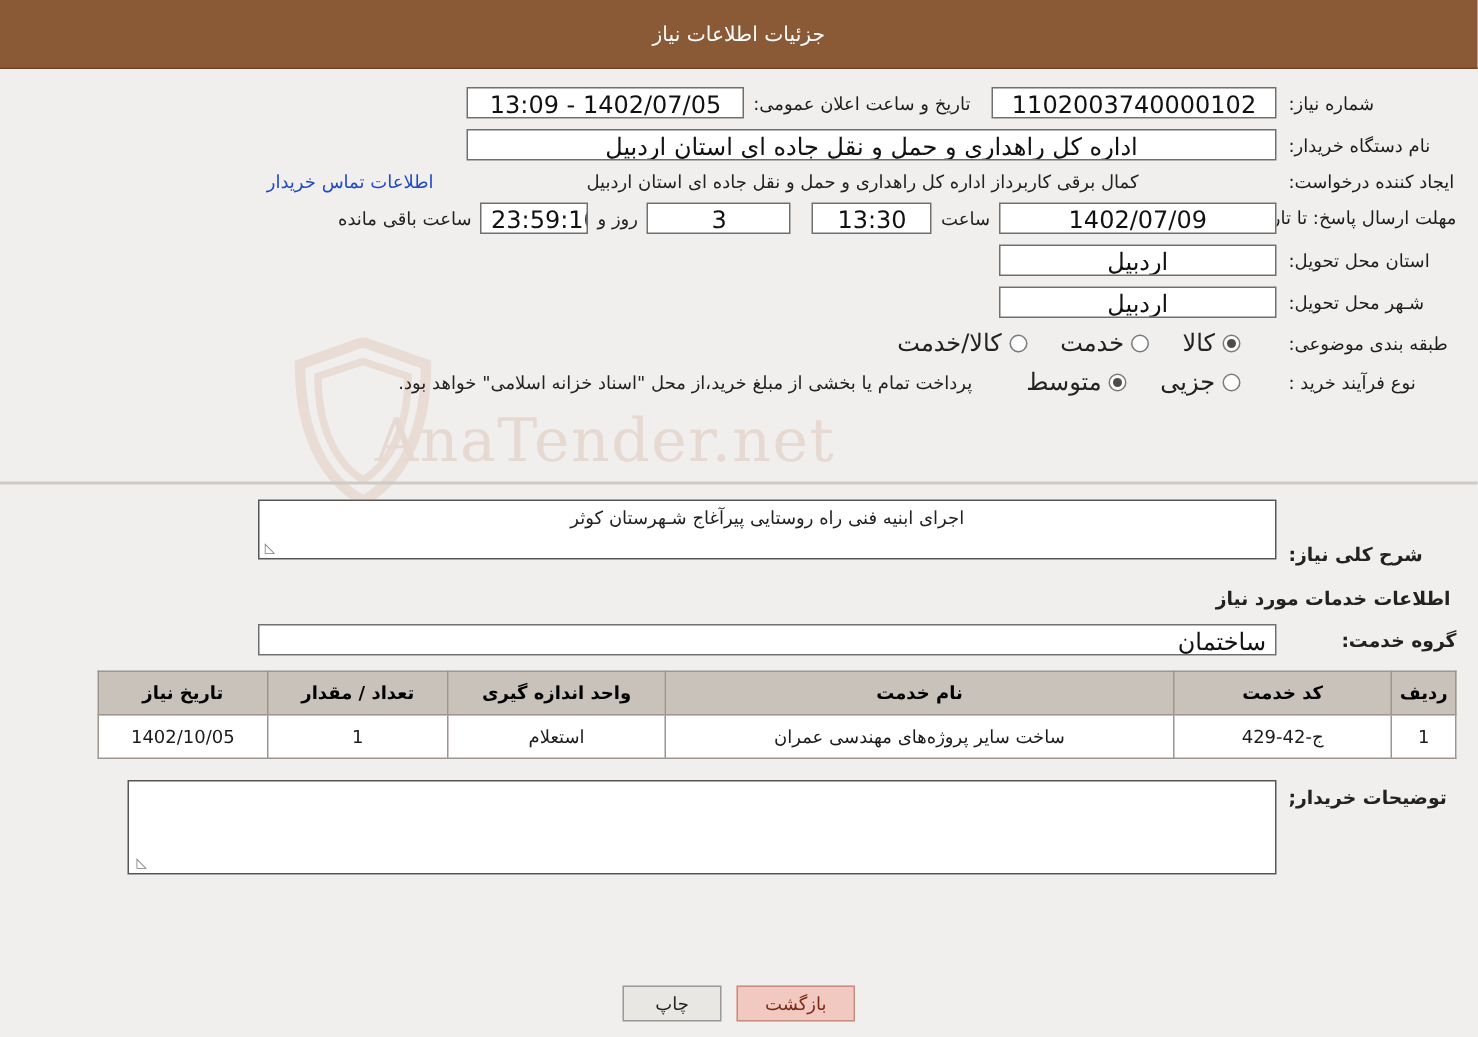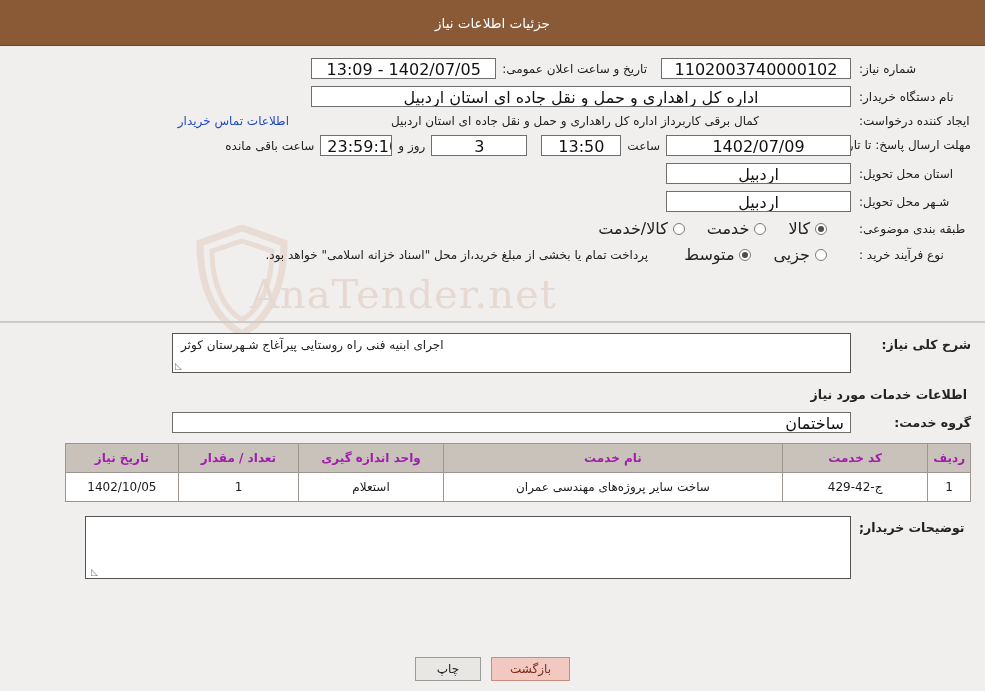--- a/index.html
+++ b/index.html
@@ -164,37 +164,38 @@
     z-index: 1;
     padding: 10px 14px 0 14px;
     box-sizing: border-box;
   }
   .desc-row {
     display: flex;
     align-items: flex-start;
   }
   .desc-label {
     width: 120px;
-    text-align: right;
+    text-align: left;
     font-weight: bold;
     font-size: 12.5px;
     padding-left: 8px;
     padding-top: 4px;
     box-sizing: border-box;
+    margin-top: 25px;
   }
   .textarea {
     background: #ffffff;
     border: 1px solid #555;
     width: 679px;
     height: 40px;
     box-sizing: border-box;
     padding: 4px 8px;
     font-size: 12px;
     position: relative;
-    text-align: left;
+    text-align: center;
     overflow: hidden;
   }
   .resize-grip {
     position: absolute;
     left: 2px;
     bottom: 1px;
     width: 10px;
     height: 10px;
     color: #7a7a7a;
     font-size: 9px;
@@ -229,21 +230,21 @@
   table.grid {
     border-collapse: collapse;
     width: 906px;
     font-size: 12px;
   }
   table.grid th {
     background: #c9c2bb;
     border: 1px solid #9d9690;
     height: 26px;
     font-weight: bold;
-    color: #a21caf;
+    color: #000000;
     font-size: 12px;
     text-align: center;
     margin-left: 44px;
   }
   table.grid td {
     background: #ffffff;
     border: 1px solid #9d9690;
     height: 26px;
     text-align: center;
     color: #1b1b1b;
@@ -335,21 +336,21 @@
     <div class="row">
       <div class="lbl lbl-w">ایجاد کننده درخواست:</div>
       <div class="small-lbl" style="width:540px; text-align:center;">کمال برقی کاربرداز اداره کل راهداری و حمل و نقل جاده ای استان اردبیل</div>
       <a class="link">اطلاعات تماس خریدار</a>
     </div>
 
     <div class="row">
       <div class="lbl lbl-w" style="line-height:15px;">مهلت ارسال پاسخ: تا تاریخ:</div>
       <div class="fld num" style="width:185px;">1402/07/09</div>
       <div class="small-lbl">ساعت</div>
-      <div class="fld num" style="width:80px;">13:50</div>
+      <div class="fld num" style="width:80px;">13:30</div>
       <div class="fld num" style="width:96px; margin-right:14px;">3</div>
       <div class="small-lbl">روز و</div>
       <div class="fld num" style="width:72px;">23:59:10</div>
       <div class="small-lbl">ساعت باقی مانده</div>
     </div>
 
     <div class="row">
       <div class="lbl lbl-w">استان محل تحویل:</div>
       <div class="fld" style="width:185px;">اردبیل</div>
     </div>

